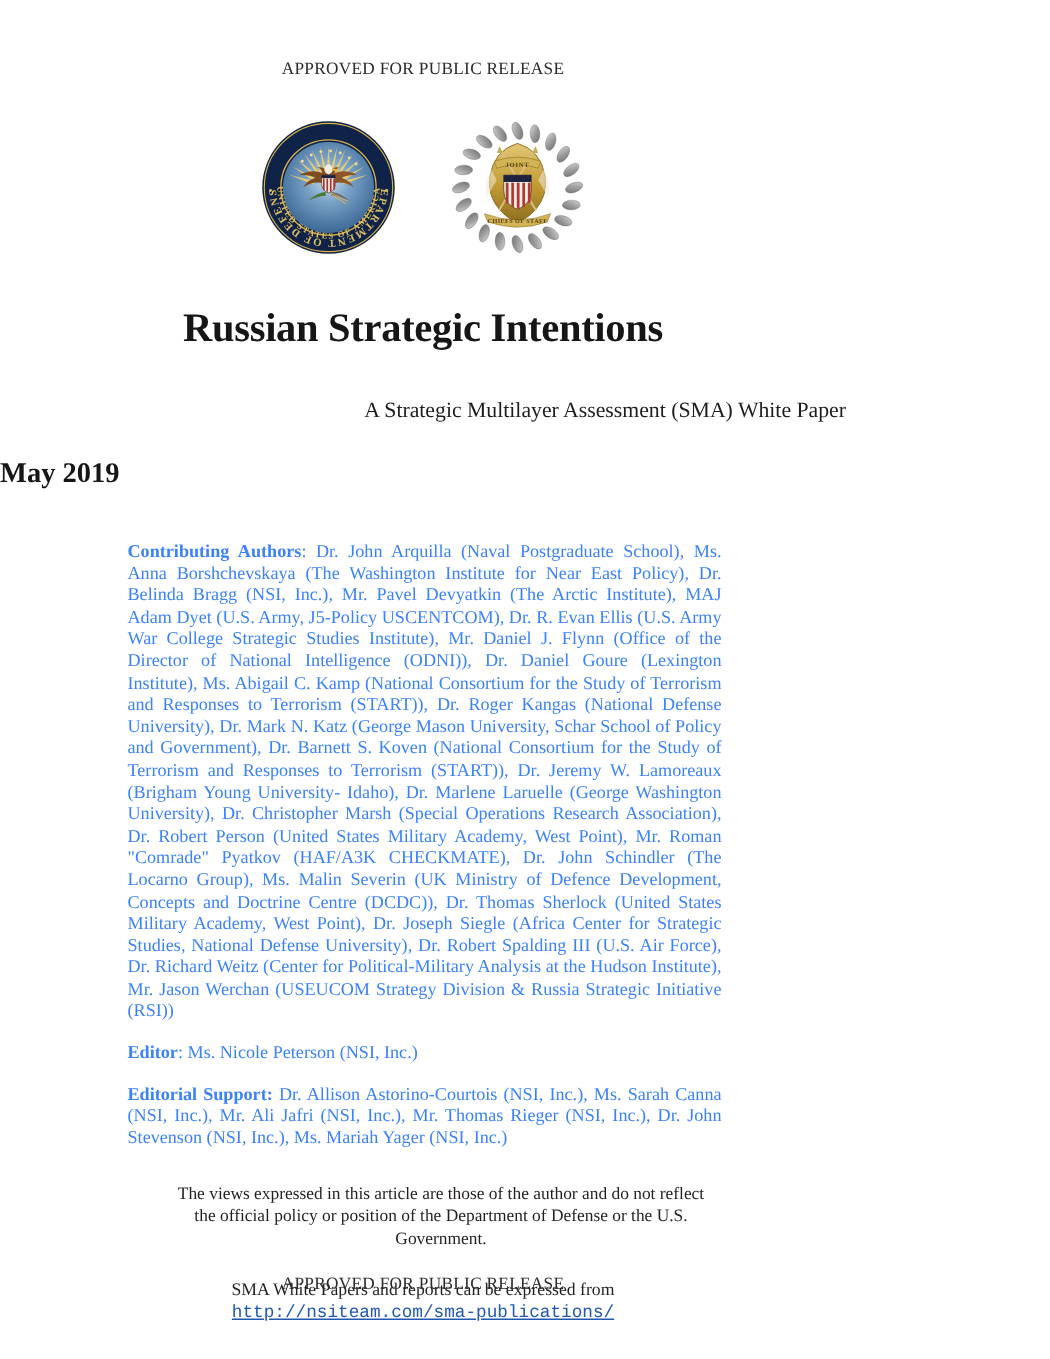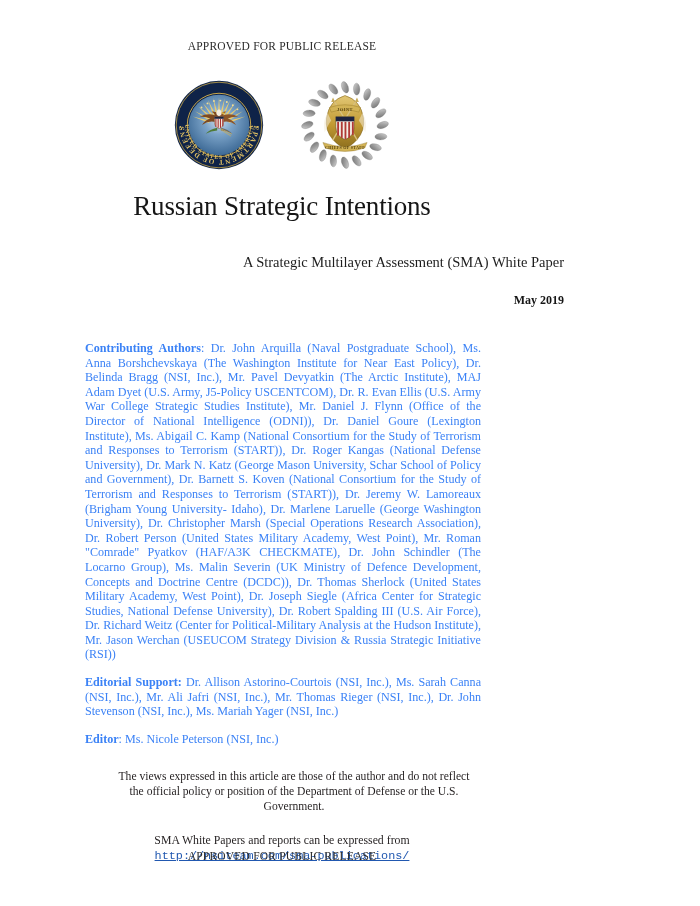--- a/index.html
+++ b/index.html
@@ -48,34 +48,34 @@
     align-items: center;
     gap: 34px;
   }
   .seal-wrap { width: 92px; height: 92px; position: relative; }
   .seal-wrap svg { display: block; width: 92px; height: 92px; }
 
   
   .doc-title {
     text-align: center;
     font-size: 27px;
-    font-weight: normal;
-    margin-top: 20px;
+    font-weight: bold;
+    margin-top: 32px;
     letter-spacing: -0.2px;
     color: #161616;
   }
   .doc-subtitle {
     text-align: right;
     font-size: 14.5px;
     margin-top: 32px;
     color: #1d1d1d;
   }
   .doc-date {
-    text-align: right;
-    font-size: 12px;
+    text-align: left;
+    font-size: 19px;
     font-weight: bold;
     margin-top: 22px;
     color: #161616;
   }
 
   
   .credits {
     margin: 33px 83px 0 85px;
   }
   .credit-block {
@@ -284,25 +284,25 @@
   <div class="doc-date">May 2019</div>
 
   <div class="credits">
 
     <p class="credit-block">
       <span class="credit-label">Contributing Authors</span><span>: </span><span>Dr. John Arquilla (Naval Postgraduate School), Ms. Anna Borshchevskaya (The Washington Institute for Near East Policy), Dr. Belinda Bragg (NSI, Inc.), Mr. Pavel Devyatkin (The Arctic Institute), MAJ Adam Dyet (U.S. Army, J5-Policy USCENTCOM), Dr. R. Evan Ellis (U.S. Army War College Strategic Studies Institute), Mr. Daniel J. Flynn (Office of the Director of National Intelligence (ODNI)), Dr. Daniel Goure (Lexington Institute), Ms. Abigail C. Kamp (National Consortium for the Study of Terrorism and Responses to Terrorism (START)), Dr. Roger Kangas (National Defense University), Dr. Mark N. Katz (George Mason University, Schar School of Policy and Government), Dr. Barnett S. Koven (National Consortium for the Study of Terrorism and Responses to Terrorism (START)), Dr. Jeremy W. Lamoreaux (Brigham Young University- Idaho), Dr. Marlene Laruelle (George Washington University), Dr. Christopher Marsh (Special Operations Research Association), Dr. Robert Person (United States Military Academy, West Point), Mr. Roman "Comrade" Pyatkov (HAF/A3K CHECKMATE), Dr. John Schindler (The Locarno Group), Ms. Malin Severin (UK Ministry of Defence Development, Concepts and Doctrine Centre (DCDC)), Dr. Thomas Sherlock (United States Military Academy, West Point), Dr. Joseph Siegle (Africa Center for Strategic Studies, National Defense University), Dr. Robert Spalding III (U.S. Air Force), Dr. Richard Weitz (Center for Political-Military Analysis at the Hudson Institute), Mr. Jason Werchan (USEUCOM Strategy Division &amp; Russia Strategic Initiative (RSI))</span>
     </p>
 
 
     <p class="credit-block">
+      <span class="credit-label">Editor</span><span>: </span><span>Ms. Nicole Peterson (NSI, Inc.)</span>
+    </p>
+
+    <p class="credit-block">
       <span class="credit-label">Editorial Support:</span><span> </span><span>Dr. Allison Astorino-Courtois (NSI, Inc.), Ms. Sarah Canna (NSI, Inc.), Mr. Ali Jafri (NSI, Inc.), Mr. Thomas Rieger (NSI, Inc.), Dr. John Stevenson (NSI, Inc.), Ms. Mariah Yager (NSI, Inc.)</span>
-    </p>
-
-    <p class="credit-block">
-      <span class="credit-label">Editor</span><span>: </span><span>Ms. Nicole Peterson (NSI, Inc.)</span>
     </p>
   </div>
 
   <div class="disclaimer">The views expressed in this article are those of the author and do not reflect the official policy or position of the Department of Defense or the U.S. Government.</div>
 
   <div class="download-note">
     <span>SMA White Papers and reports can be expressed from </span><a class="doc-link" href="#">http://nsiteam.com/sma-publications/</a>
   </div>
 
   <div class="release-banner bottom">APPROVED FOR PUBLIC RELEASE</div>

